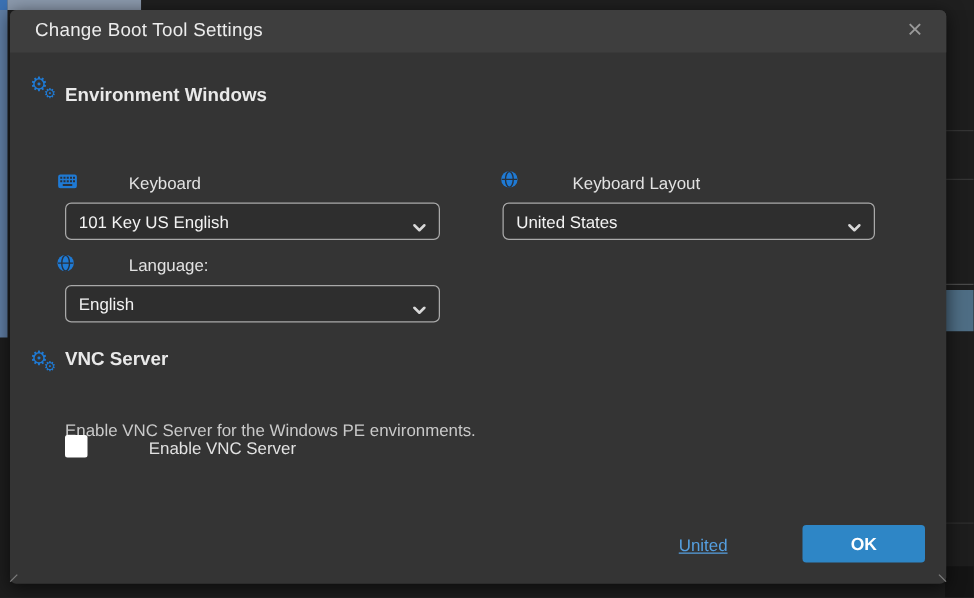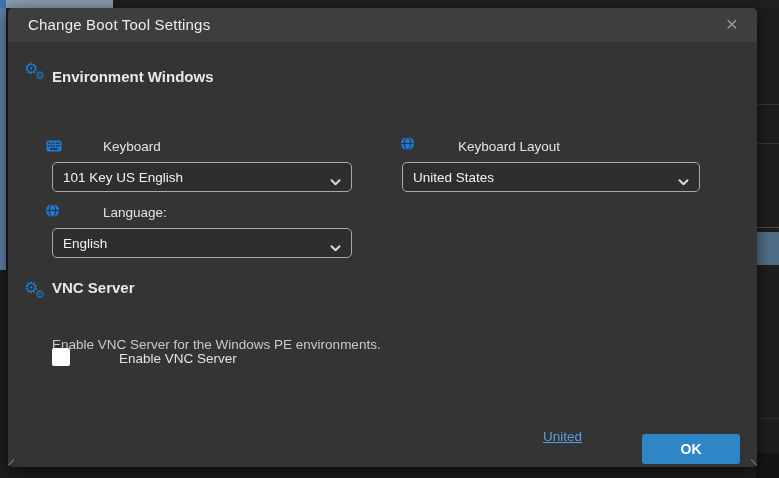--- a/index.html
+++ b/index.html
@@ -73,21 +73,21 @@
 
   
   .cancel-link {
     position: absolute; font-size: 13.5px; color: #559fe0;
     text-decoration: underline; cursor: pointer;
   }
   .ok-button {
     position: absolute; left: 634px; top: 412px; width: 98px; height: 30px;
     background: #2e86c6; border: none; border-radius: 3px;
     color: #ffffff; font-size: 14px; font-weight: bold;
-    font-family: "Liberation Sans", sans-serif; cursor: pointer; margin-top: 14px;
+    font-family: "Liberation Sans", sans-serif; cursor: pointer;
   }
   .grip { position: absolute; width: 8px; height: 1px; background: #7d7d7d; }
   .grip-left { left: -1px; top: 454px; transform: rotate(-45deg); }
   .grip-right { left: 742px; top: 454px; transform: rotate(45deg); }
 </style>
 </head>
 <body>
 
 <div class="stage">
 

